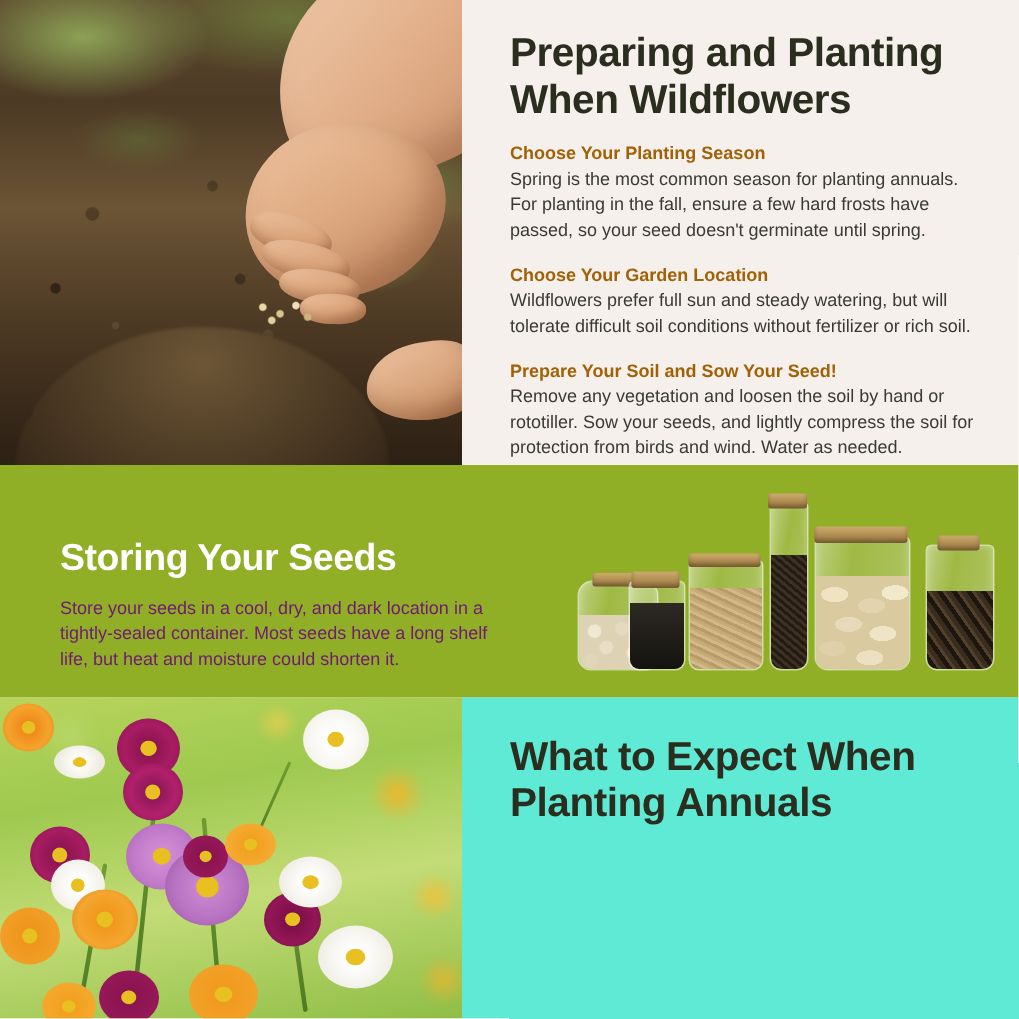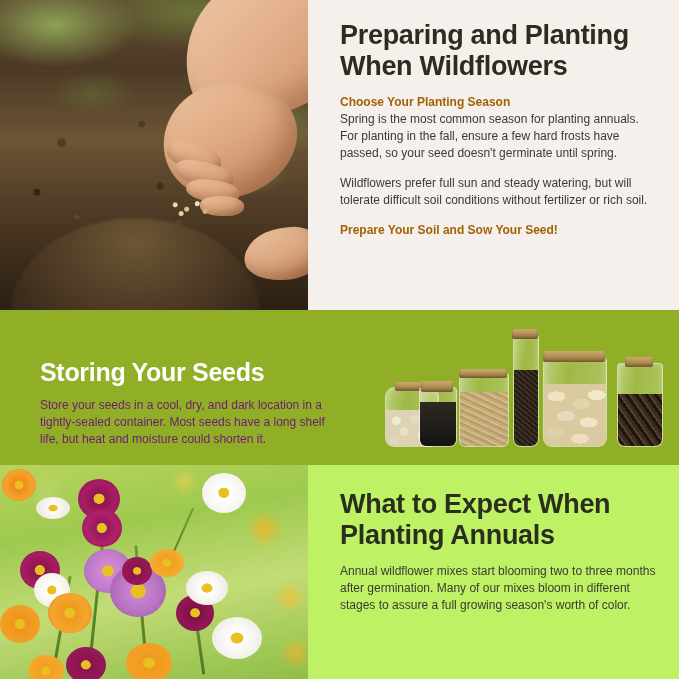--- a/index.html
+++ b/index.html
@@ -220,21 +220,21 @@
     border-radius: 50%;
   }
   .stem {
     position: absolute;
     background: linear-gradient(180deg, #6f9c32, #4e7a22);
     border-radius: 2px;
   }
 
   .panel-annuals {
     flex: 1;
-    background: #bef264;
+    background: #5eead4;
     padding: 24px 22px 0 32px;
     box-sizing: border-box;
   }
 
   
   h1.sec-title {
     margin: 0 0 12px 0;
     font-size: 27px;
     line-height: 31px;
     font-weight: 700;
@@ -293,23 +293,25 @@
 
     <div class="panel-prepare">
       <h1 class="sec-title">
         <span>Preparing and Planting</span><br>
         <span>When Wildflowers</span>
       </h1>
 
       <h3 class="sub-title">Choose Your Planting Season</h3>
       <p class="body">Spring is the most common season for planting annuals. For planting in the fall, ensure a few hard frosts have passed, so your seed doesn't germinate until spring.</p>
 
+      <h3 class="sub-title">Choose Your Garden Location</h3>
       <p class="body">Wildflowers prefer full sun and steady watering, but will tolerate difficult soil conditions without fertilizer or rich soil.</p>
 
       <h3 class="sub-title">Prepare Your Soil and Sow Your Seed!</h3>
+      <p class="body">Remove any vegetation and loosen the soil by hand or rototiller. Sow your seeds, and lightly compress the soil for protection from birds and wind. Water as needed.</p>
     </div>
   </div>
 
   <div class="row-green">
     <div class="green-text">
       <h1 class="sec-title on-green">Storing Your Seeds</h1>
       <p class="body on-green">Store your seeds in a cool, dry, and dark location in a tightly-sealed container. Most seeds have a long shelf life, but heat and moisture could shorten it.</p>
     </div>
 
     <div class="jars">
@@ -394,17 +396,16 @@
       <div class="bloom" style="left:126px; top:178px; width:46px; height:40px; background:radial-gradient(circle,#e8c021 0 14%, #f09a1e 18%, #f2a52d 100%);"></div>
       <div class="bloom" style="left:66px; top:182px; width:40px; height:36px; background:radial-gradient(circle,#e0b41c 0 14%, #8a1450 18%, #9d1a5c 100%);"></div>
       <div class="bloom" style="left:28px; top:190px; width:36px; height:32px; background:radial-gradient(circle,#e8c021 0 15%, #f2a021 19%, #f5ae33 100%);"></div>
     </div>
 
     <div class="panel-annuals">
       <h1 class="sec-title">
         <span>What to Expect When</span><br>
         <span>Planting Annuals</span>
       </h1>
-      <p class="body">Annual wildflower mixes start blooming two to three months after germination. Many of our mixes bloom in different stages to assure a full growing season's worth of color.</p>
     </div>
   </div>
 
 </div>
 
 </body></html>

